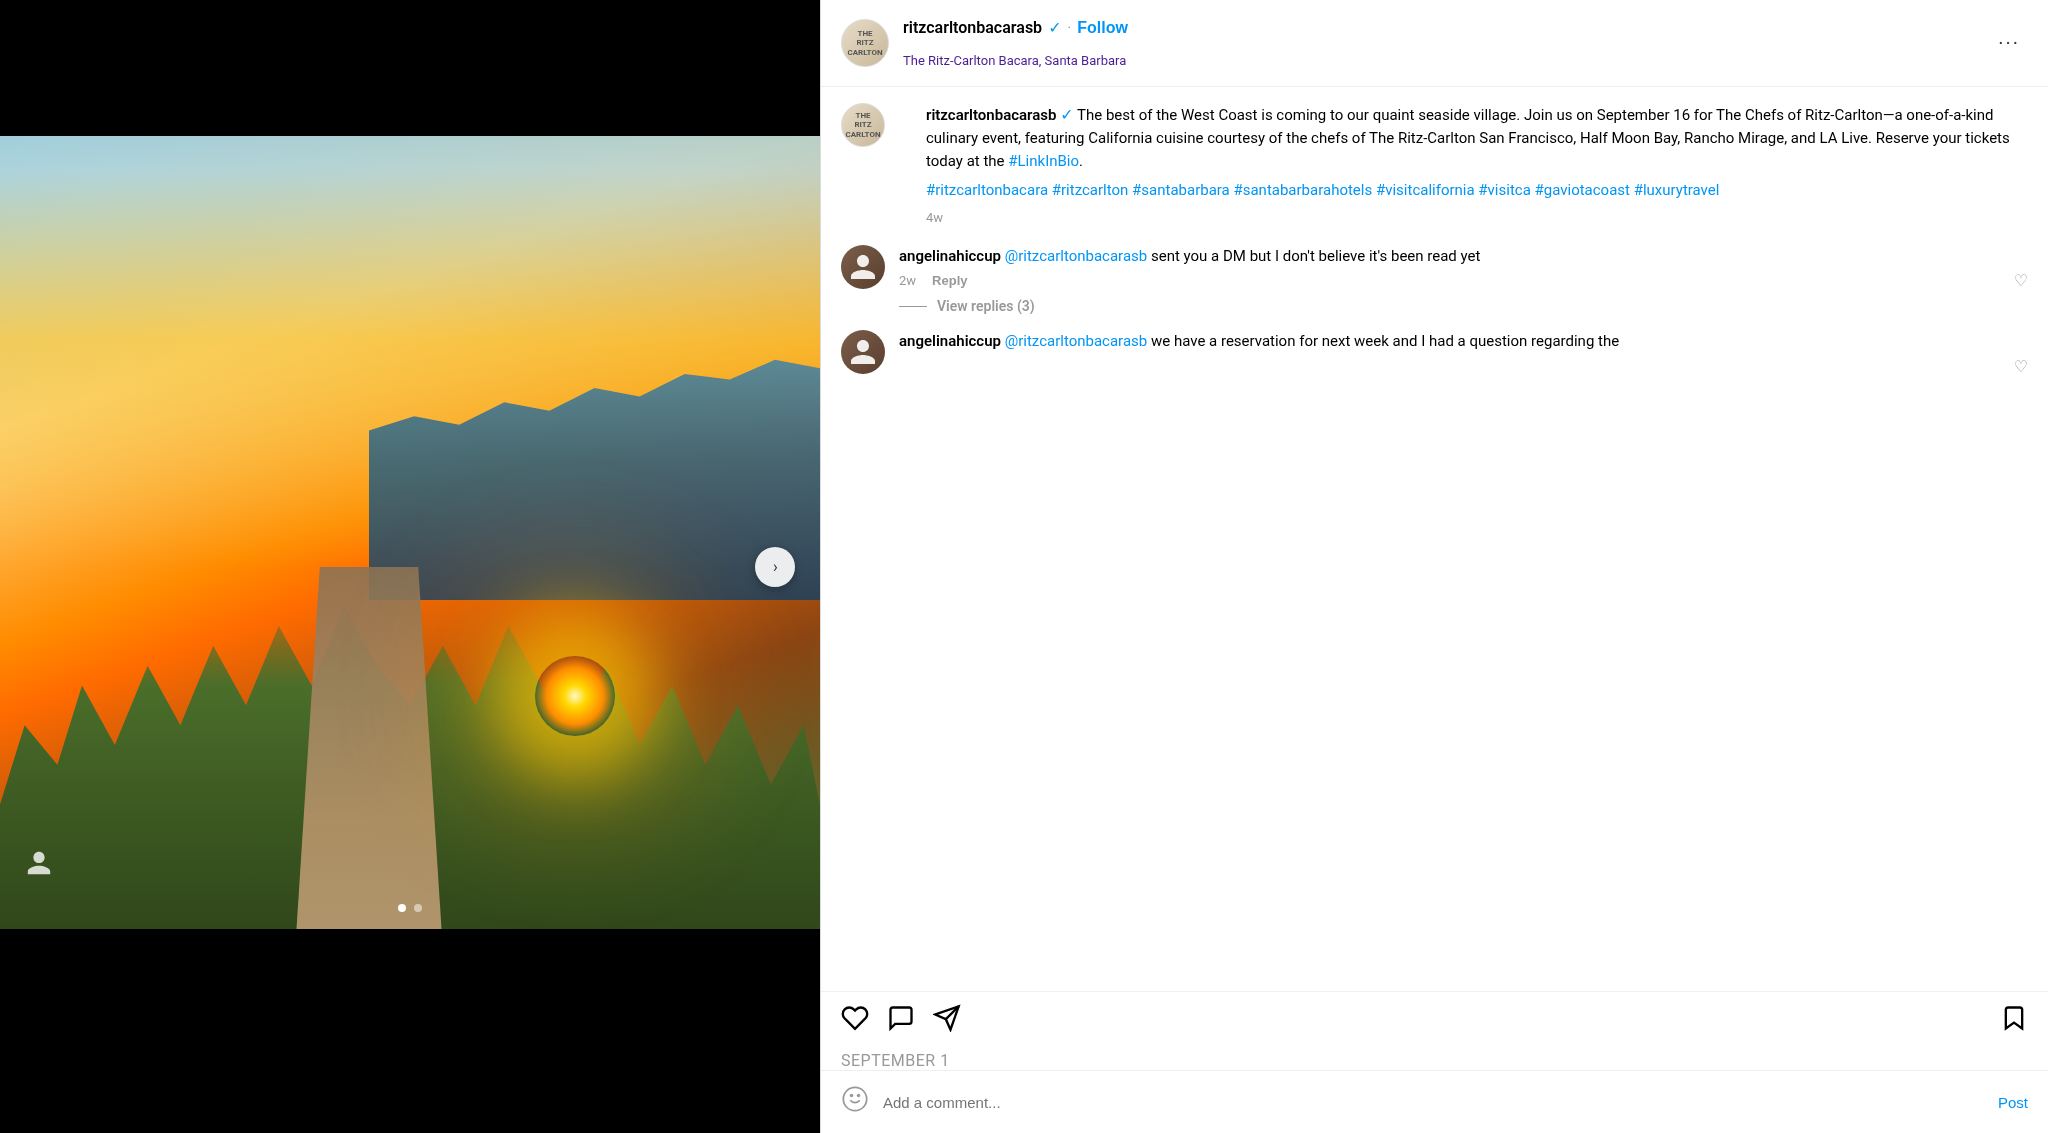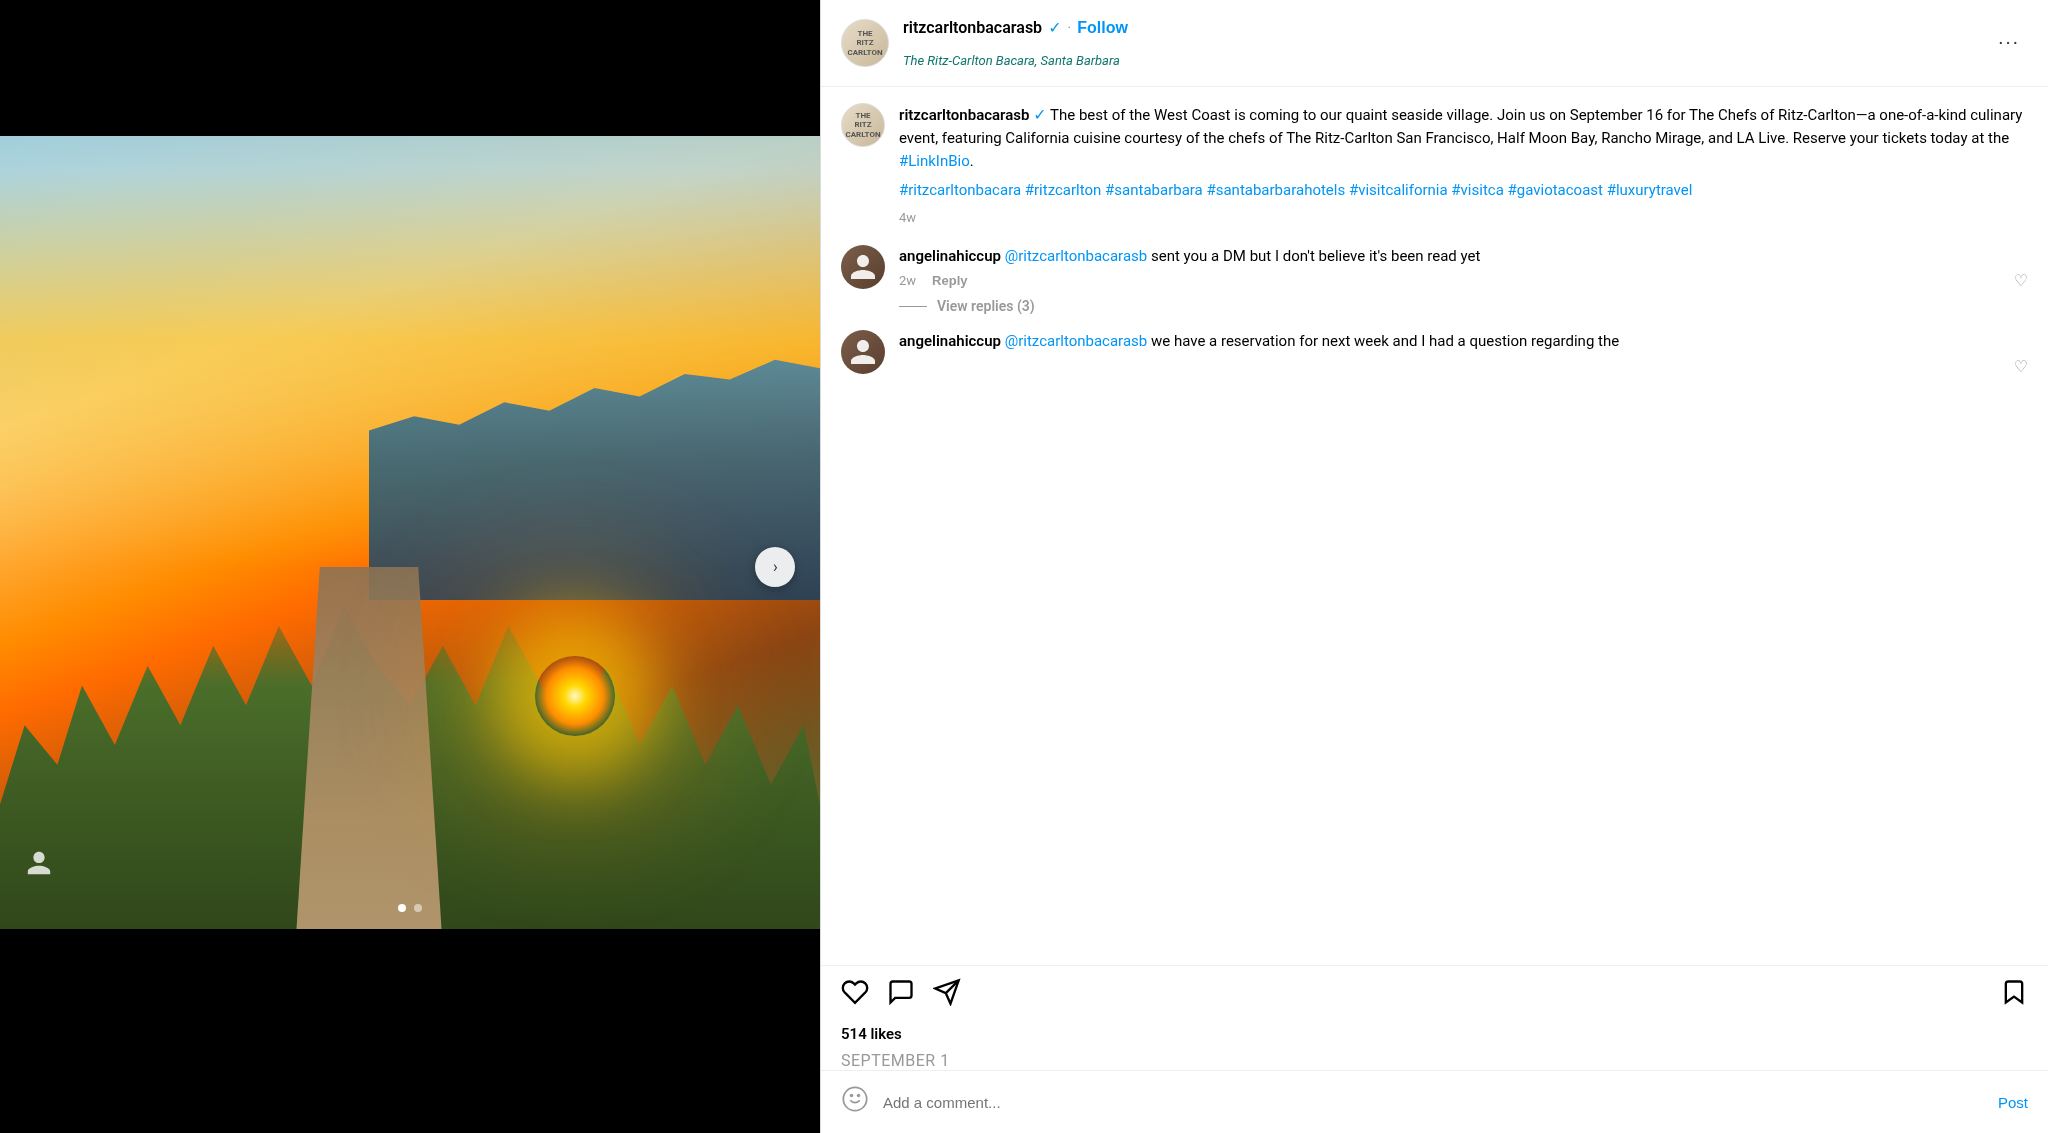--- a/index.html
+++ b/index.html
@@ -218,23 +218,22 @@
       color: #0095F6;
       font-size: 16px;
       font-weight: 600;
       cursor: pointer;
       background: none;
       border: none;
     }
 
     .location-text {
       font-size: 13px;
-      color: #0f766e;
+      color: #4c1d95;
       margin-top: 16px;
-      font-style: italic;
     }
 
     .more-btn {
       font-size: 20px;
       color: #333;
       cursor: pointer;
       letter-spacing: 2px;
       padding: 0 8px;
     }
 
@@ -259,20 +258,21 @@
       background: linear-gradient(135deg, #e8dcc8 0%, #c8b89a 100%);
       display: flex;
       align-items: center;
       justify-content: center;
       flex-shrink: 0;
       border: 1px solid #dbdbdb;
     }
 
     .caption-content {
       flex: 1;
+      margin-left: 27px;
     }
 
     .caption-text {
       font-size: 15px;
       line-height: 1.5;
       color: #000;
     }
 
     .caption-username {
       font-weight: 600;
@@ -596,23 +596,20 @@
         </svg>
       </span>
       <span class="bookmark-icon">
         <svg width="28" height="28" viewBox="0 0 24 24" fill="none" stroke="#000" stroke-width="2">
           <path d="M19 21l-7-5-7 5V5a2 2 0 0 1 2-2h10a2 2 0 0 1 2 2z"></path>
         </svg>
       </span>
     </div>
   </div>
 
-  <div class="likes-section">
-    <div class="likes-count">514 likes</div>
-  </div>
   <div class="post-date">SEPTEMBER 1</div>
 
   <div class="add-comment-bar">
     <span class="emoji-icon">
       <svg width="28" height="28" viewBox="0 0 24 24" fill="none" stroke="#999" stroke-width="1.5">
         <circle cx="12" cy="12" r="10"></circle>
         <path d="M8 13s1.5 2 4 2 4-2 4-2"></path>
         <line x1="9" y1="9" x2="9.01" y2="9" stroke-width="3" stroke-linecap="round"></line>
         <line x1="15" y1="9" x2="15.01" y2="9" stroke-width="3" stroke-linecap="round"></line>
       </svg>

